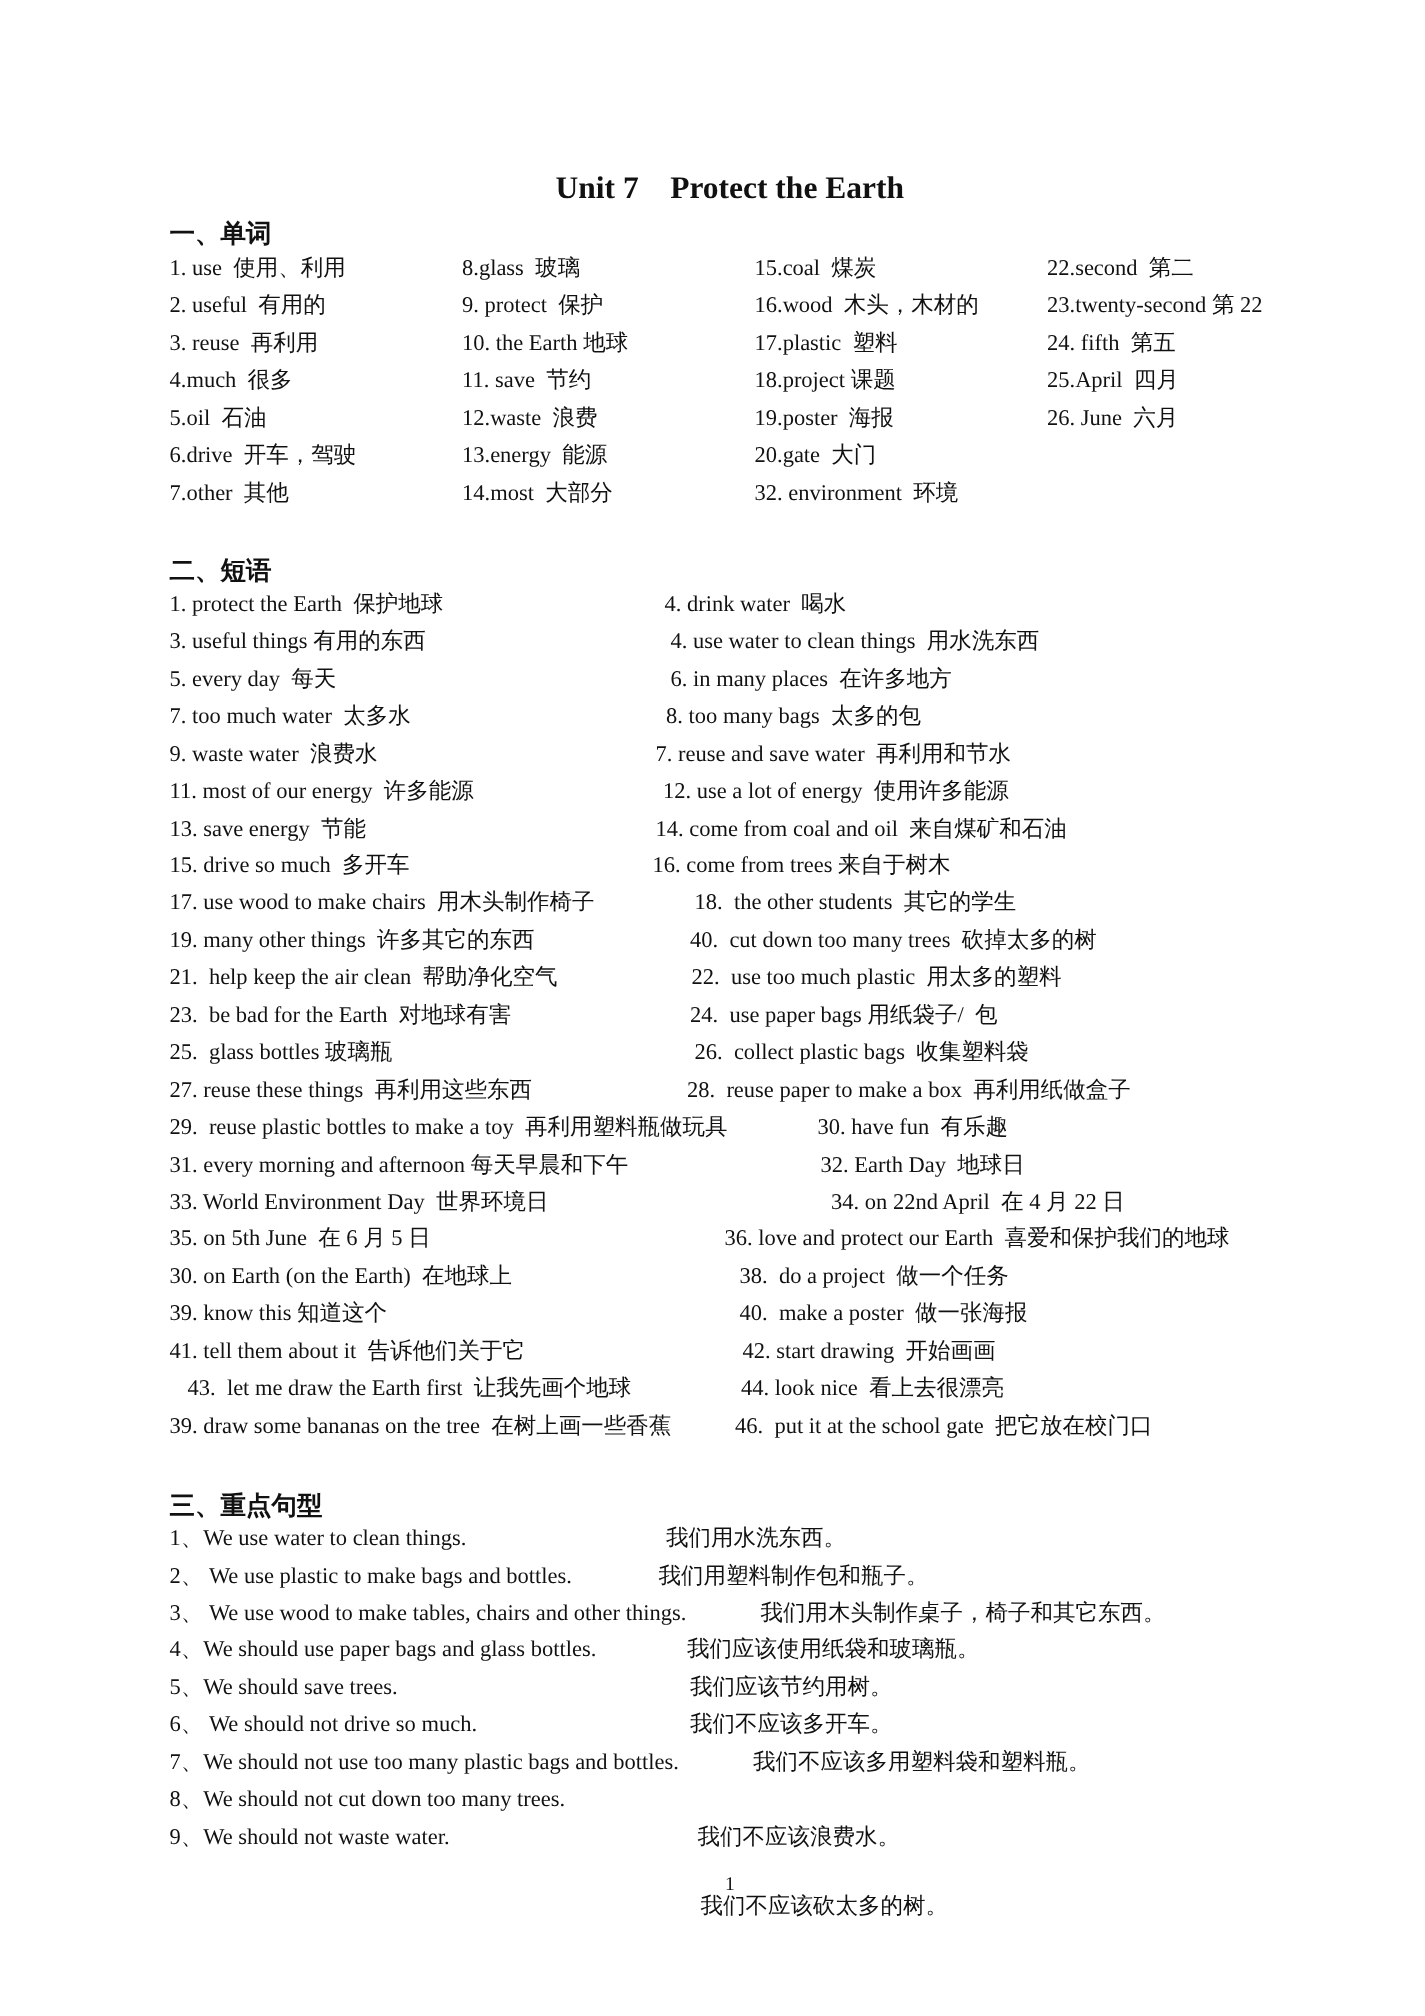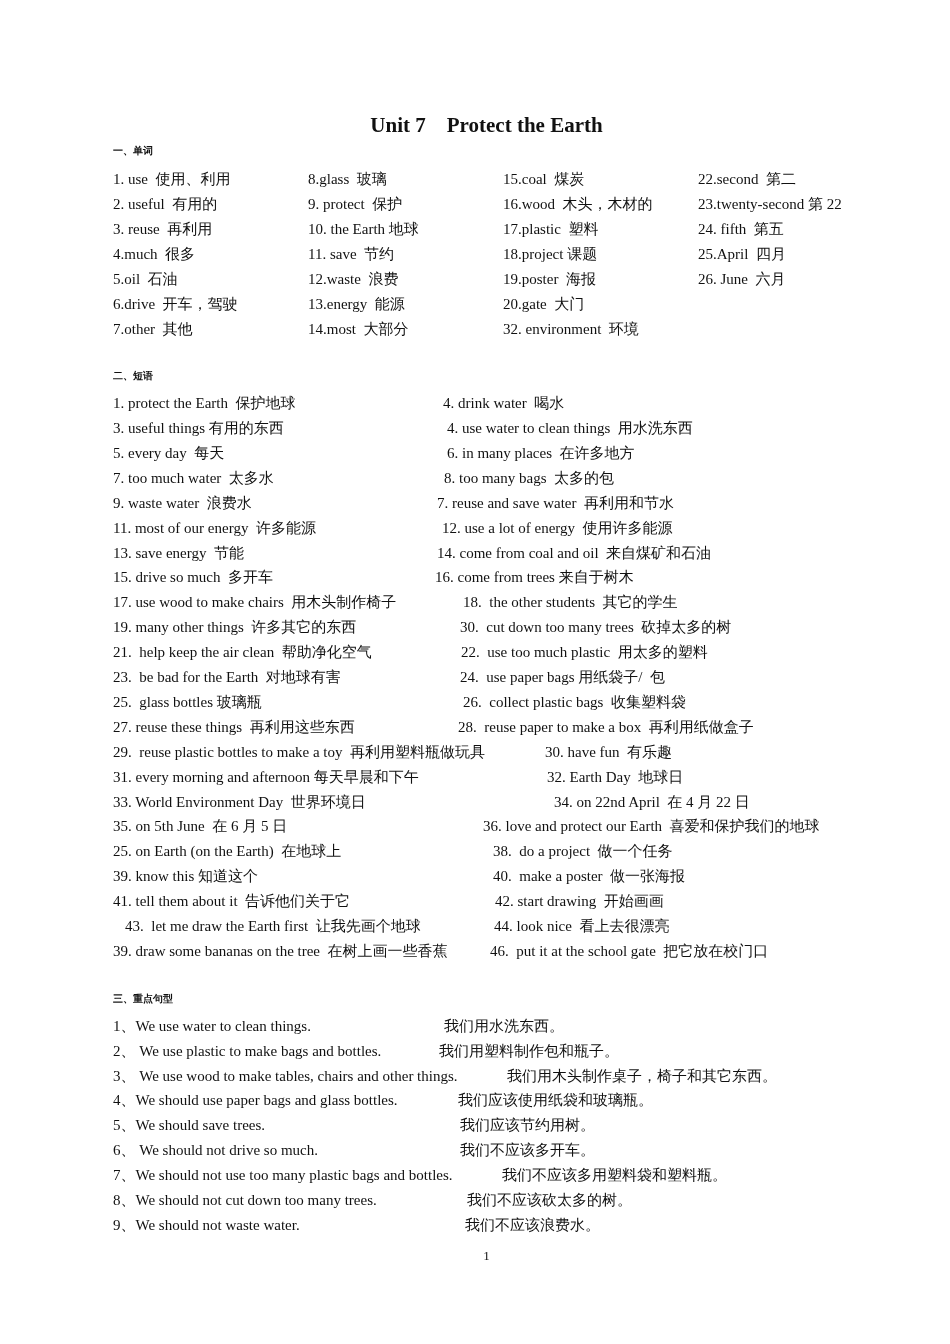--- a/index.html
+++ b/index.html
@@ -1,21 +1,21 @@
 <!DOCTYPE html>
 <html><head>
 <meta charset="utf-8">
 <style>
   html, body { margin: 0; padding: 0; background: #ffffff; }
   body { width: 950px; height: 1344px; position: relative; overflow: hidden;
          font-family: "Liberation Serif", "DejaVu Serif", serif; color: #111; }
   .page { position: absolute; left: 0; top: 0; width: 950px; height: 1344px; background: #fff; }
   .title { position: absolute; top: 113px; left: 0; width: 973px; text-align: center;
            font-weight: bold; font-size: 21px; white-space: pre; }
-  .sec-head { position: absolute; left: 113px; font-size: 10px; font-weight: bold;
+  .sec-head { position: absolute; left: 113px; font-size: 17px; font-weight: bold;
               font-family: "DejaVu Sans", sans-serif; }
   .line { position: absolute; font-size: 15px; white-space: pre; line-height: 18px; }
   .pageno { position: absolute; top: 1248px; left: 0; width: 973px; text-align: center; font-size: 13px; }
 </style>
 </head>
 <body>
 
 <div class="page">
 
   <div class="title">Unit 7    Protect the Earth</div>
@@ -72,38 +72,38 @@
     <div class="line" style="left:437px;top:494px">7. reuse and save water  再利用和节水</div>
     <div class="line" style="left:113px;top:519px">11. most of our energy  许多能源</div>
     <div class="line" style="left:442px;top:519px">12. use a lot of energy  使用许多能源</div>
     <div class="line" style="left:113px;top:544px">13. save energy  节能</div>
     <div class="line" style="left:437px;top:544px">14. come from coal and oil  来自煤矿和石油</div>
     <div class="line" style="left:113px;top:568px">15. drive so much  多开车</div>
     <div class="line" style="left:435px;top:568px">16. come from trees 来自于树木</div>
     <div class="line" style="left:113px;top:593px">17. use wood to make chairs  用木头制作椅子</div>
     <div class="line" style="left:463px;top:593px">18.  the other students  其它的学生</div>
     <div class="line" style="left:113px;top:618px">19. many other things  许多其它的东西</div>
-    <div class="line" style="left:460px;top:618px">30.  cut down too many trees  砍掉太多的树</div>
+    <div class="line" style="left:460px;top:618px">40.  cut down too many trees  砍掉太多的树</div>
     <div class="line" style="left:113px;top:643px">21.  help keep the air clean  帮助净化空气</div>
     <div class="line" style="left:461px;top:643px">22.  use too much plastic  用太多的塑料</div>
     <div class="line" style="left:113px;top:668px">23.  be bad for the Earth  对地球有害</div>
     <div class="line" style="left:460px;top:668px">24.  use paper bags 用纸袋子/  包</div>
     <div class="line" style="left:113px;top:693px">25.  glass bottles 玻璃瓶</div>
     <div class="line" style="left:463px;top:693px">26.  collect plastic bags  收集塑料袋</div>
     <div class="line" style="left:113px;top:718px">27. reuse these things  再利用这些东西</div>
     <div class="line" style="left:458px;top:718px">28.  reuse paper to make a box  再利用纸做盒子</div>
     <div class="line" style="left:113px;top:743px">29.  reuse plastic bottles to make a toy  再利用塑料瓶做玩具</div>
     <div class="line" style="left:545px;top:743px">30. have fun  有乐趣</div>
     <div class="line" style="left:113px;top:768px">31. every morning and afternoon 每天早晨和下午</div>
     <div class="line" style="left:547px;top:768px">32. Earth Day  地球日</div>
     <div class="line" style="left:113px;top:793px">33. World Environment Day  世界环境日</div>
     <div class="line" style="left:554px;top:793px">34. on 22nd April  在 4 月 22 日</div>
     <div class="line" style="left:113px;top:817px">35. on 5th June  在 6 月 5 日</div>
     <div class="line" style="left:483px;top:817px">36. love and protect our Earth  喜爱和保护我们的地球</div>
-    <div class="line" style="left:113px;top:842px">25. on Earth (on the Earth)  在地球上</div>
+    <div class="line" style="left:113px;top:842px">30. on Earth (on the Earth)  在地球上</div>
     <div class="line" style="left:493px;top:842px">38.  do a project  做一个任务</div>
     <div class="line" style="left:113px;top:867px">39. know this 知道这个</div>
     <div class="line" style="left:493px;top:867px">40.  make a poster  做一张海报</div>
     <div class="line" style="left:113px;top:892px">41. tell them about it  告诉他们关于它</div>
     <div class="line" style="left:495px;top:892px">42. start drawing  开始画画</div>
     <div class="line" style="left:125px;top:917px">43.  let me draw the Earth first  让我先画个地球</div>
     <div class="line" style="left:494px;top:917px">44. look nice  看上去很漂亮</div>
     <div class="line" style="left:113px;top:942px">39. draw some bananas on the tree  在树上画一些香蕉</div>
     <div class="line" style="left:490px;top:942px">46.  put it at the school gate  把它放在校门口</div>
   </div>
@@ -119,19 +119,19 @@
     <div class="line" style="left:507px;top:1067px">我们用木头制作桌子，椅子和其它东西。</div>
     <div class="line" style="left:113px;top:1091px">4、We should use paper bags and glass bottles.</div>
     <div class="line" style="left:458px;top:1091px">我们应该使用纸袋和玻璃瓶。</div>
     <div class="line" style="left:113px;top:1116px">5、We should save trees.</div>
     <div class="line" style="left:460px;top:1116px">我们应该节约用树。</div>
     <div class="line" style="left:113px;top:1141px">6、 We should not drive so much.</div>
     <div class="line" style="left:460px;top:1141px">我们不应该多开车。</div>
     <div class="line" style="left:113px;top:1166px">7、We should not use too many plastic bags and bottles.</div>
     <div class="line" style="left:502px;top:1166px">我们不应该多用塑料袋和塑料瓶。</div>
     <div class="line" style="left:113px;top:1191px">8、We should not cut down too many trees.</div>
-    <div class="line" style="left:467px;top:1191px">我们不应该砍太多的树。</div>
+    <div class="line" style="left:467px;top:1262px">我们不应该砍太多的树。</div>
     <div class="line" style="left:113px;top:1216px">9、We should not waste water.</div>
     <div class="line" style="left:465px;top:1216px">我们不应该浪费水。</div>
   </div>
 
   <div class="pageno">1</div>
 </div>
 
 </body></html>

